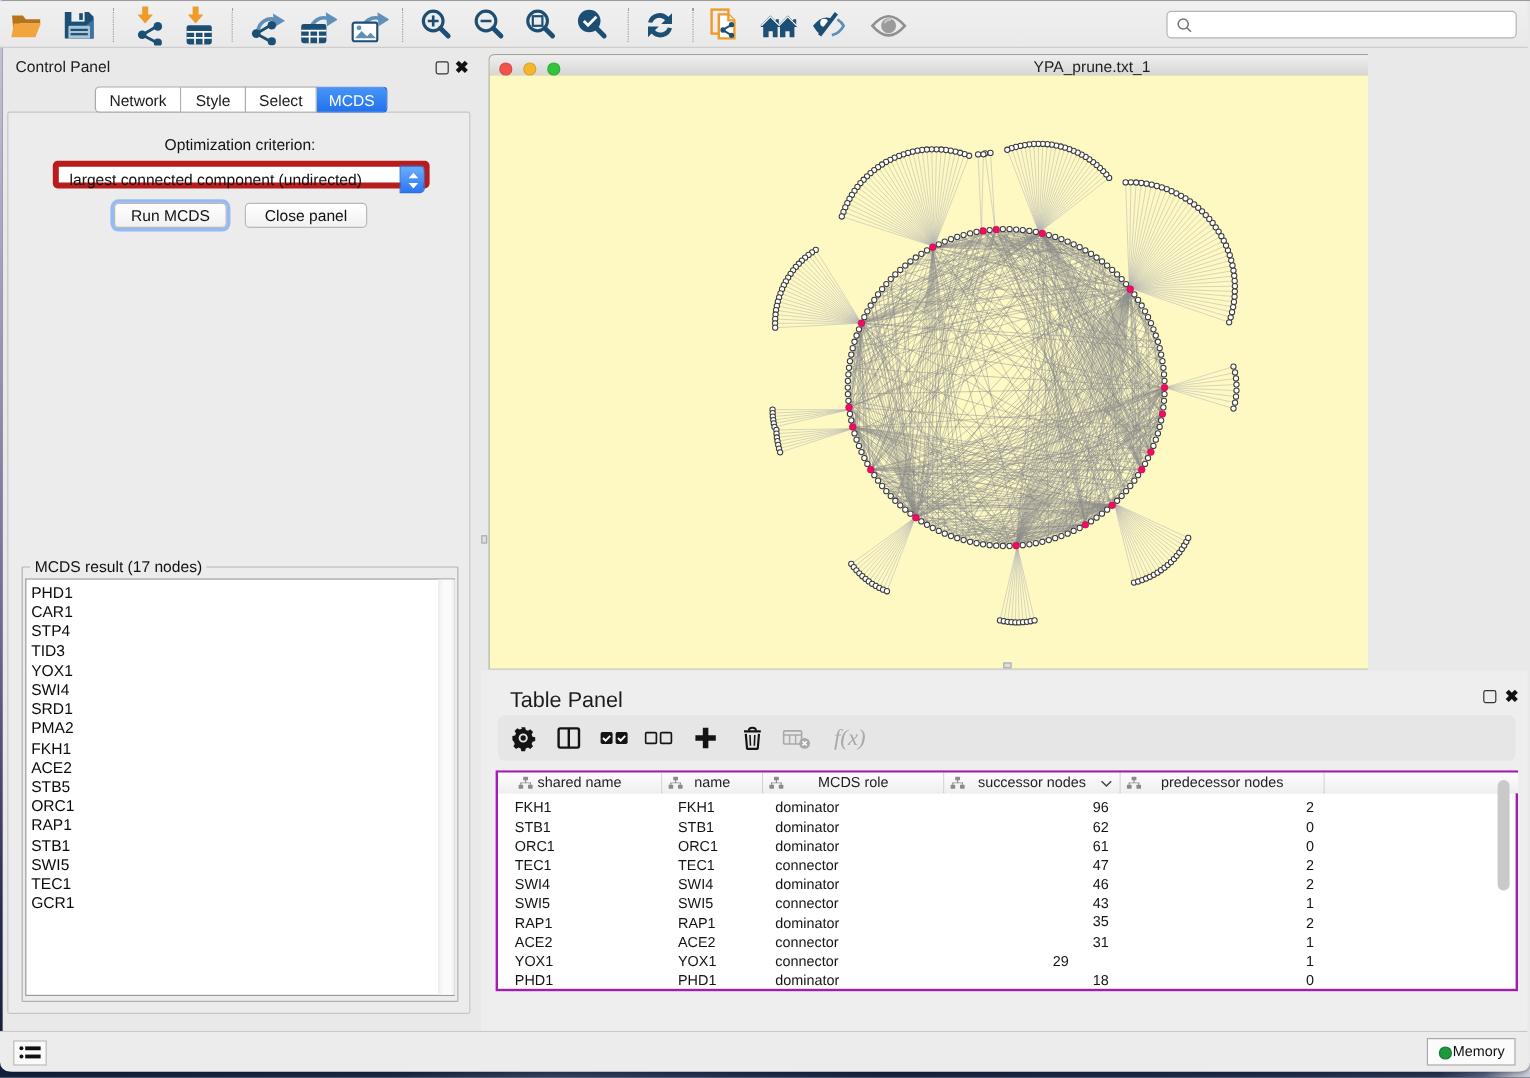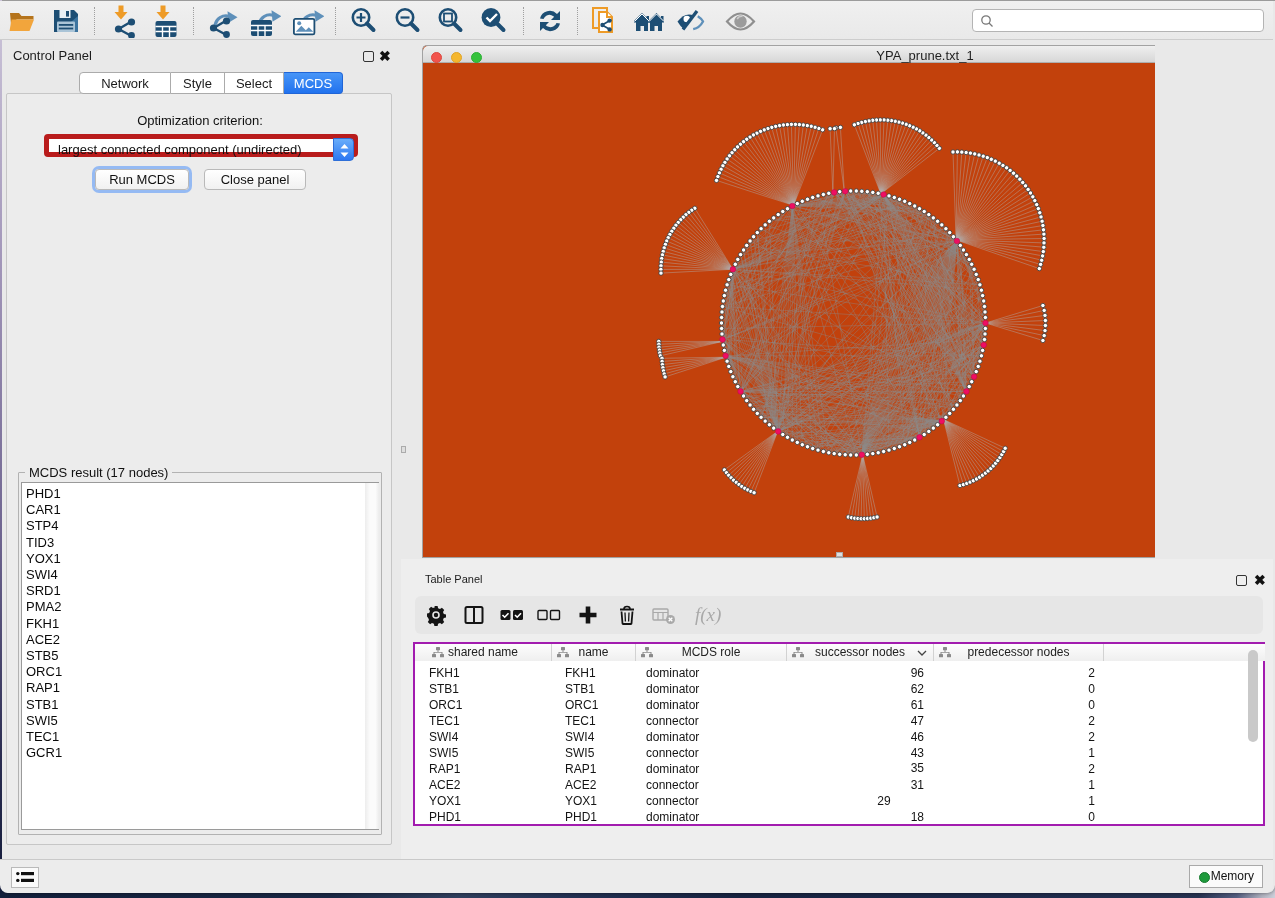--- a/index.html
+++ b/index.html
@@ -31,27 +31,27 @@
 #run-btn{left:95px;top:169px;width:94px;box-shadow:0 0 0 3px rgba(120,170,245,.75)}
 #close-btn{left:204px;top:169px;width:102px}
 #fieldset{left:18px;top:472px;width:364px;height:363px;border:1px solid #b2b2b2;border-radius:1px}
 #fs-legend{left:25px;top:465px;background:#ececec;padding:0 4px;font-size:13px;color:#111}
 #mcds-list{left:21px;top:482px;width:358px;height:348px;background:#fff;border:1px solid #9a9a9a;font-size:13px;color:#0a0a0a;line-height:16.2px;padding:3px 0 0 4px}
 #mcds-sb{left:365px;top:483px;width:14px;height:346px;background:linear-gradient(90deg,#ededed,#fbfbfb 35%,#fbfbfb 75%,#ececec)}
 
 #vsplit-handle{left:401px;top:446px;width:5px;height:7px;background:#dedede;border:1px solid #ababab}
 #hsplit-handle{left:836px;top:552px;width:7px;height:5px;background:#dedede;border:1px solid #ababab}
 
-#netwin{left:422px;top:45px;width:733px;height:513px;background:#c2410c;border:1px solid #a2a2a2;border-right:none;border-radius:5px 0 0 0}
+#netwin{left:407px;top:45px;width:733px;height:513px;background:#fef9c3;border:1px solid #a2a2a2;border-right:none;border-radius:5px 0 0 0}
 #net-titlebar{position:absolute;left:0;top:0;width:100%;height:17px;background:linear-gradient(#efefef,#d7d7d7);border-bottom:1px solid #aeaeae;border-radius:5px 0 0 0}
 .tl{position:absolute;top:5.5px;width:11px;height:11px;border-radius:50%}
 #net-title{position:absolute;top:2px;left:402px;width:200px;text-align:center;font-size:13px;color:#1f1f1f}
 
 #tp{left:401px;top:559px;width:872px;height:300px;background:#eeeeee}
-#tp-title{position:absolute;left:24px;top:14px;font-size:11px;color:#1c1c1c}
+#tp-title{position:absolute;left:24px;top:14px;font-size:18px;color:#1c1c1c}
 #tp-toolbar{position:absolute;left:14px;top:37px;width:848px;height:38px;background:#e6e6e6;border-radius:6px}
 .tpi{position:absolute;top:7px}
 #tbl{position:absolute;left:12px;top:83px;width:852px;height:184px;background:#fff;border:2px solid #a21caf}
 .th{position:absolute;top:0;height:17px;background:linear-gradient(#fdfdfd,#efefef);border-right:1px solid #d2d2d2;font-size:12px;color:#222;text-align:center;line-height:17px}
 #thead-bg{position:absolute;left:0;top:0;width:850px;height:17px;background:linear-gradient(#fdfdfd,#f2f2f2);border-bottom:1px solid #c8c8c8}
 .treeico{position:absolute;top:3px}
 .td{position:absolute;font-size:12px;color:#141414;height:16px;line-height:16px}
 #tbl-sb{position:absolute;right:5px;top:2px;width:11px;height:180px}
 #tbl-thumb{position:absolute;right:0;top:4px;width:10px;height:92px;background:#c9c9c9;border-radius:5px}
 .btab{height:20px;line-height:19px;font-size:13px;color:#111;background:#fff;border:1px solid #b2b2b2;border-left:none;padding:0 13px}
@@ -214,21 +214,21 @@
         <circle cx="6" cy="6" r="4.2" stroke="#777" stroke-width="1.3" fill="none"></circle>
         <path d="M9 9 l3.5 3.5" stroke="#777" stroke-width="1.3"></path>
       </svg>
     </div>
   </div>
 <div class="abs" id="cp-title">Control Panel</div>
 <div class="paneico" style="left:363px;top:51px"></div>
 <div class="panex" style="left:379px;top:51px">✖</div>
 <div class="abs" id="cp-body"></div>
 <div class="tabrow" style="left:79px;top:72px">
-    <div class="tab first" style="width:92px">Network</div>
+    <div class="tab first" style="width:72px">Network</div>
     <div class="tab" style="width:54px">Style</div>
     <div class="tab" style="width:59px">Select</div>
     <div class="tab last sel" style="width:59px">MCDS</div>
   </div>
 <div class="abs" id="opt-label">Optimization criterion:</div>
 <div class="abs" id="dropdown">largest connected component (undirected)<div id="dd-btn">
       <svg width="15" height="19" viewBox="0 0 15 19">
         <path d="M3.5 7.5 L7.5 3 L11.5 7.5 z M3.5 11.5 L7.5 16 L11.5 11.5 z" fill="#fff"></path>
       </svg>
     </div></div>

